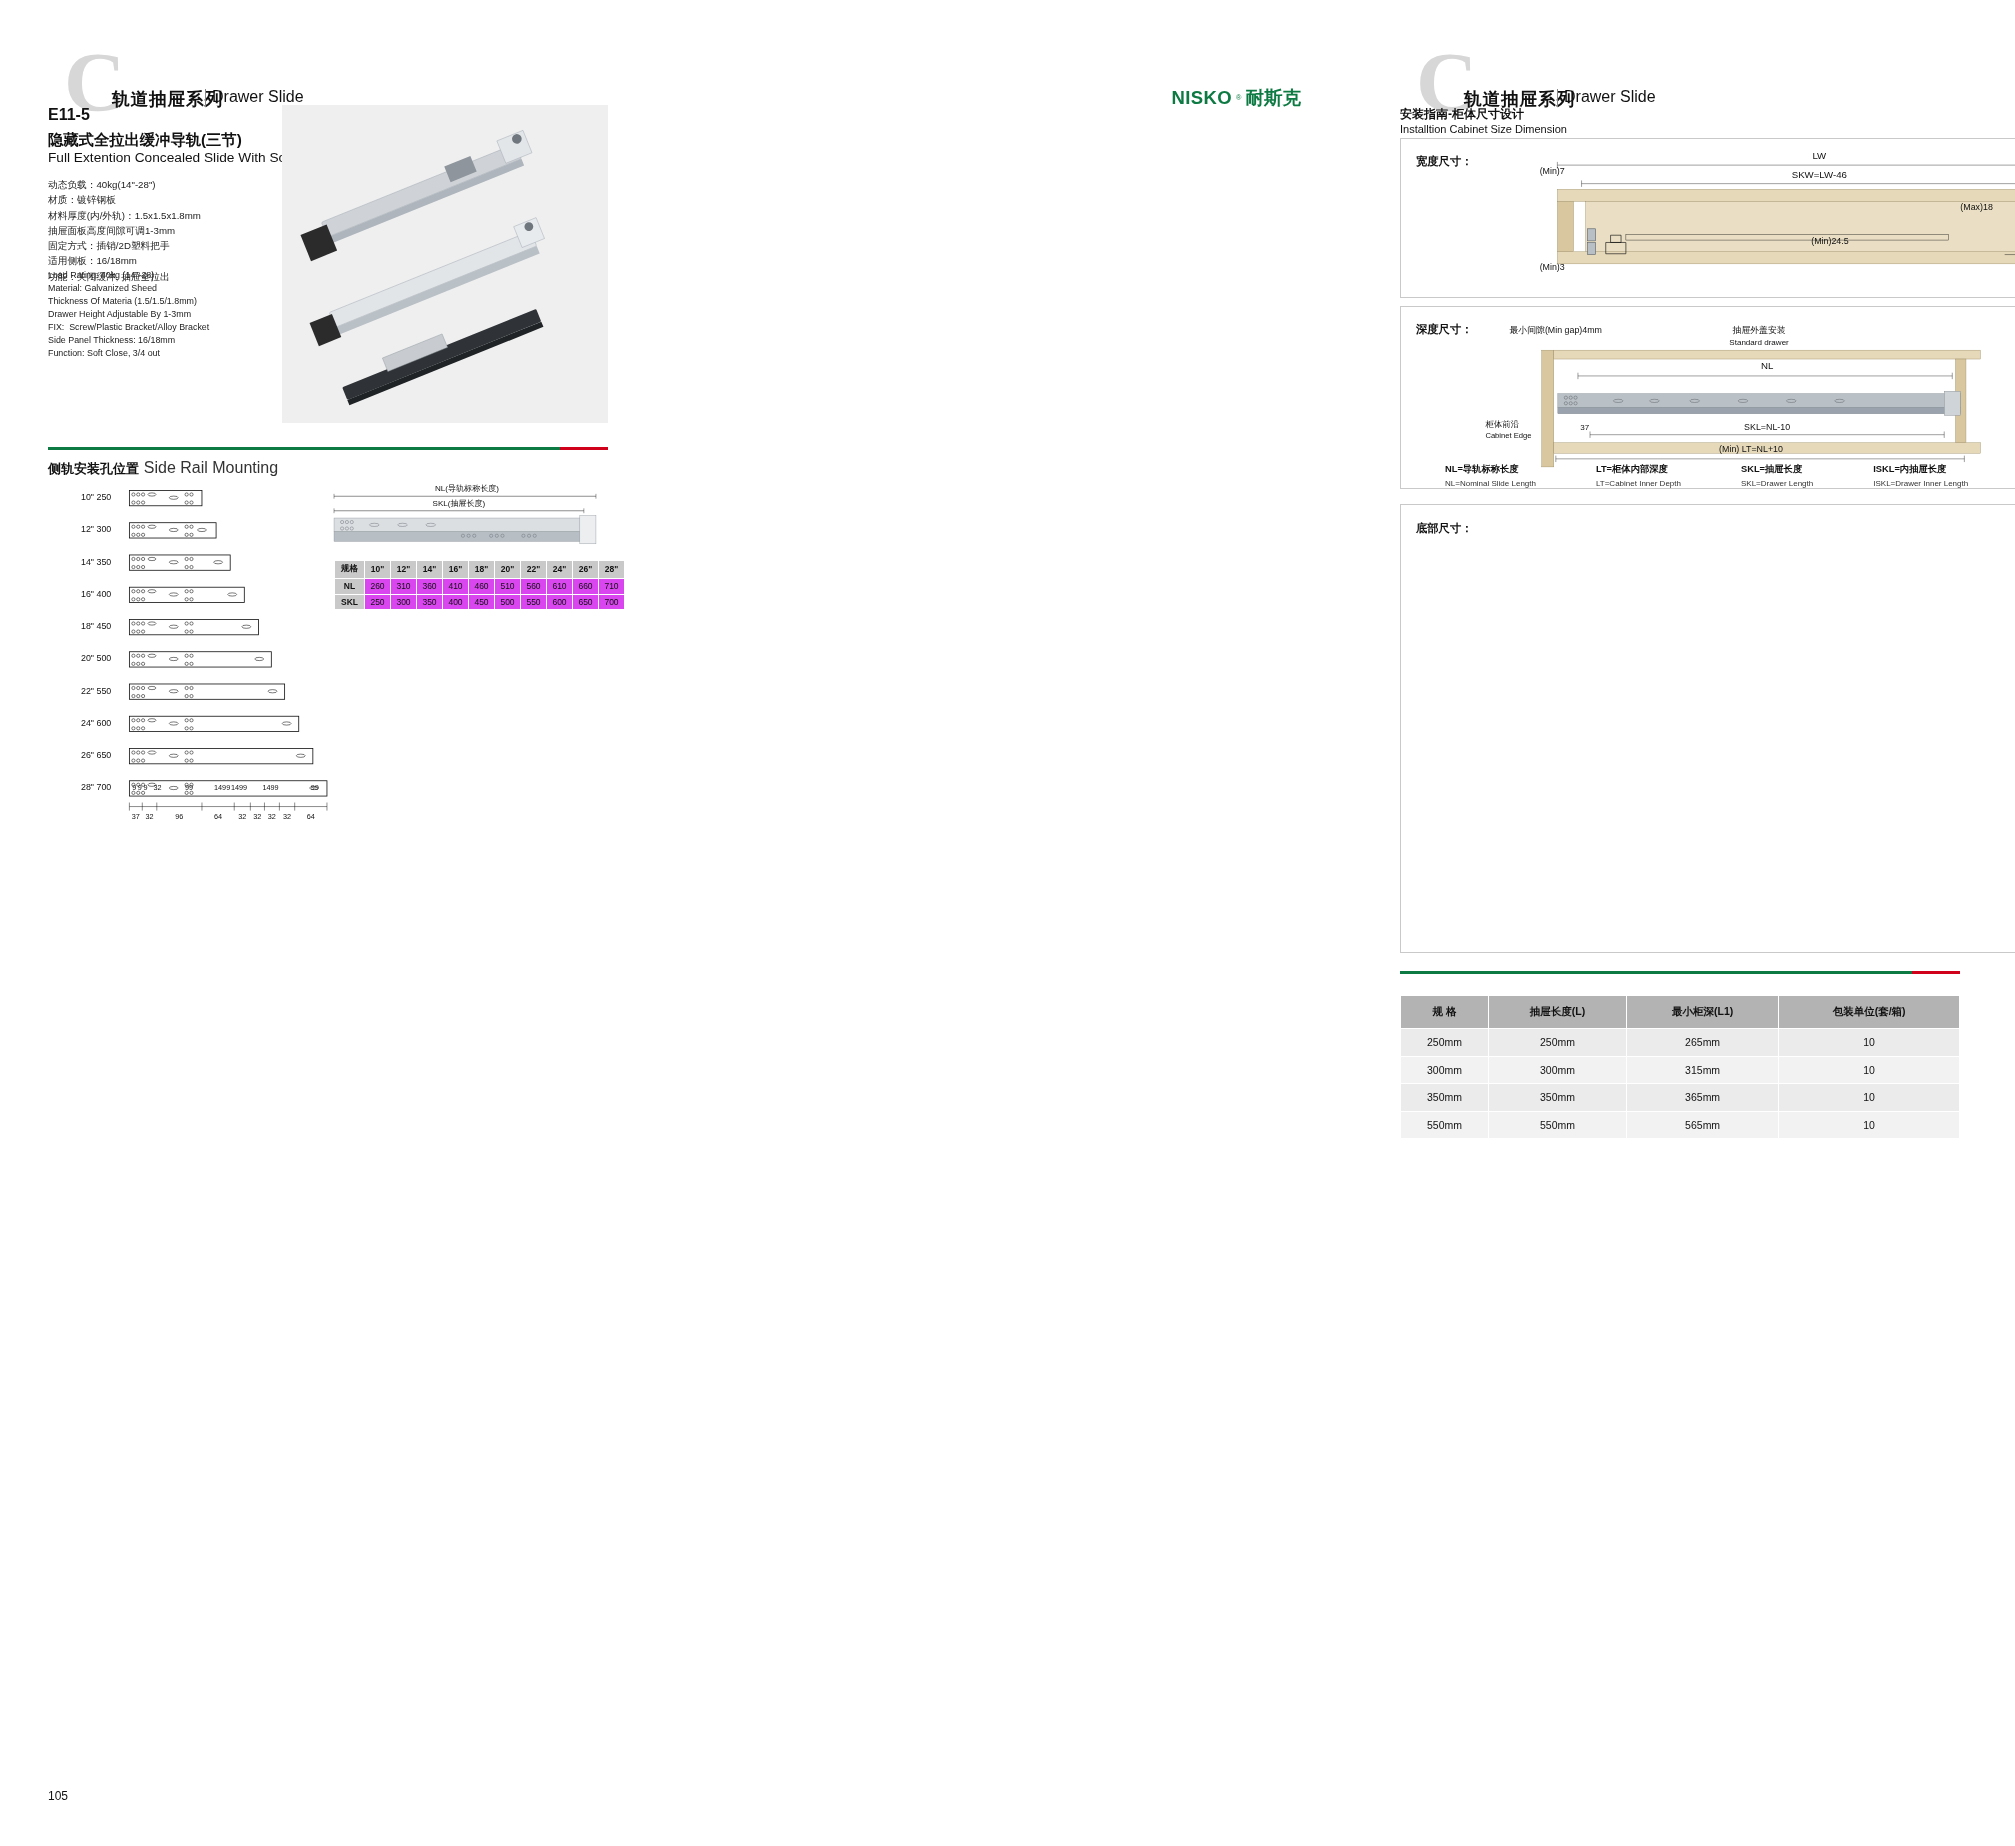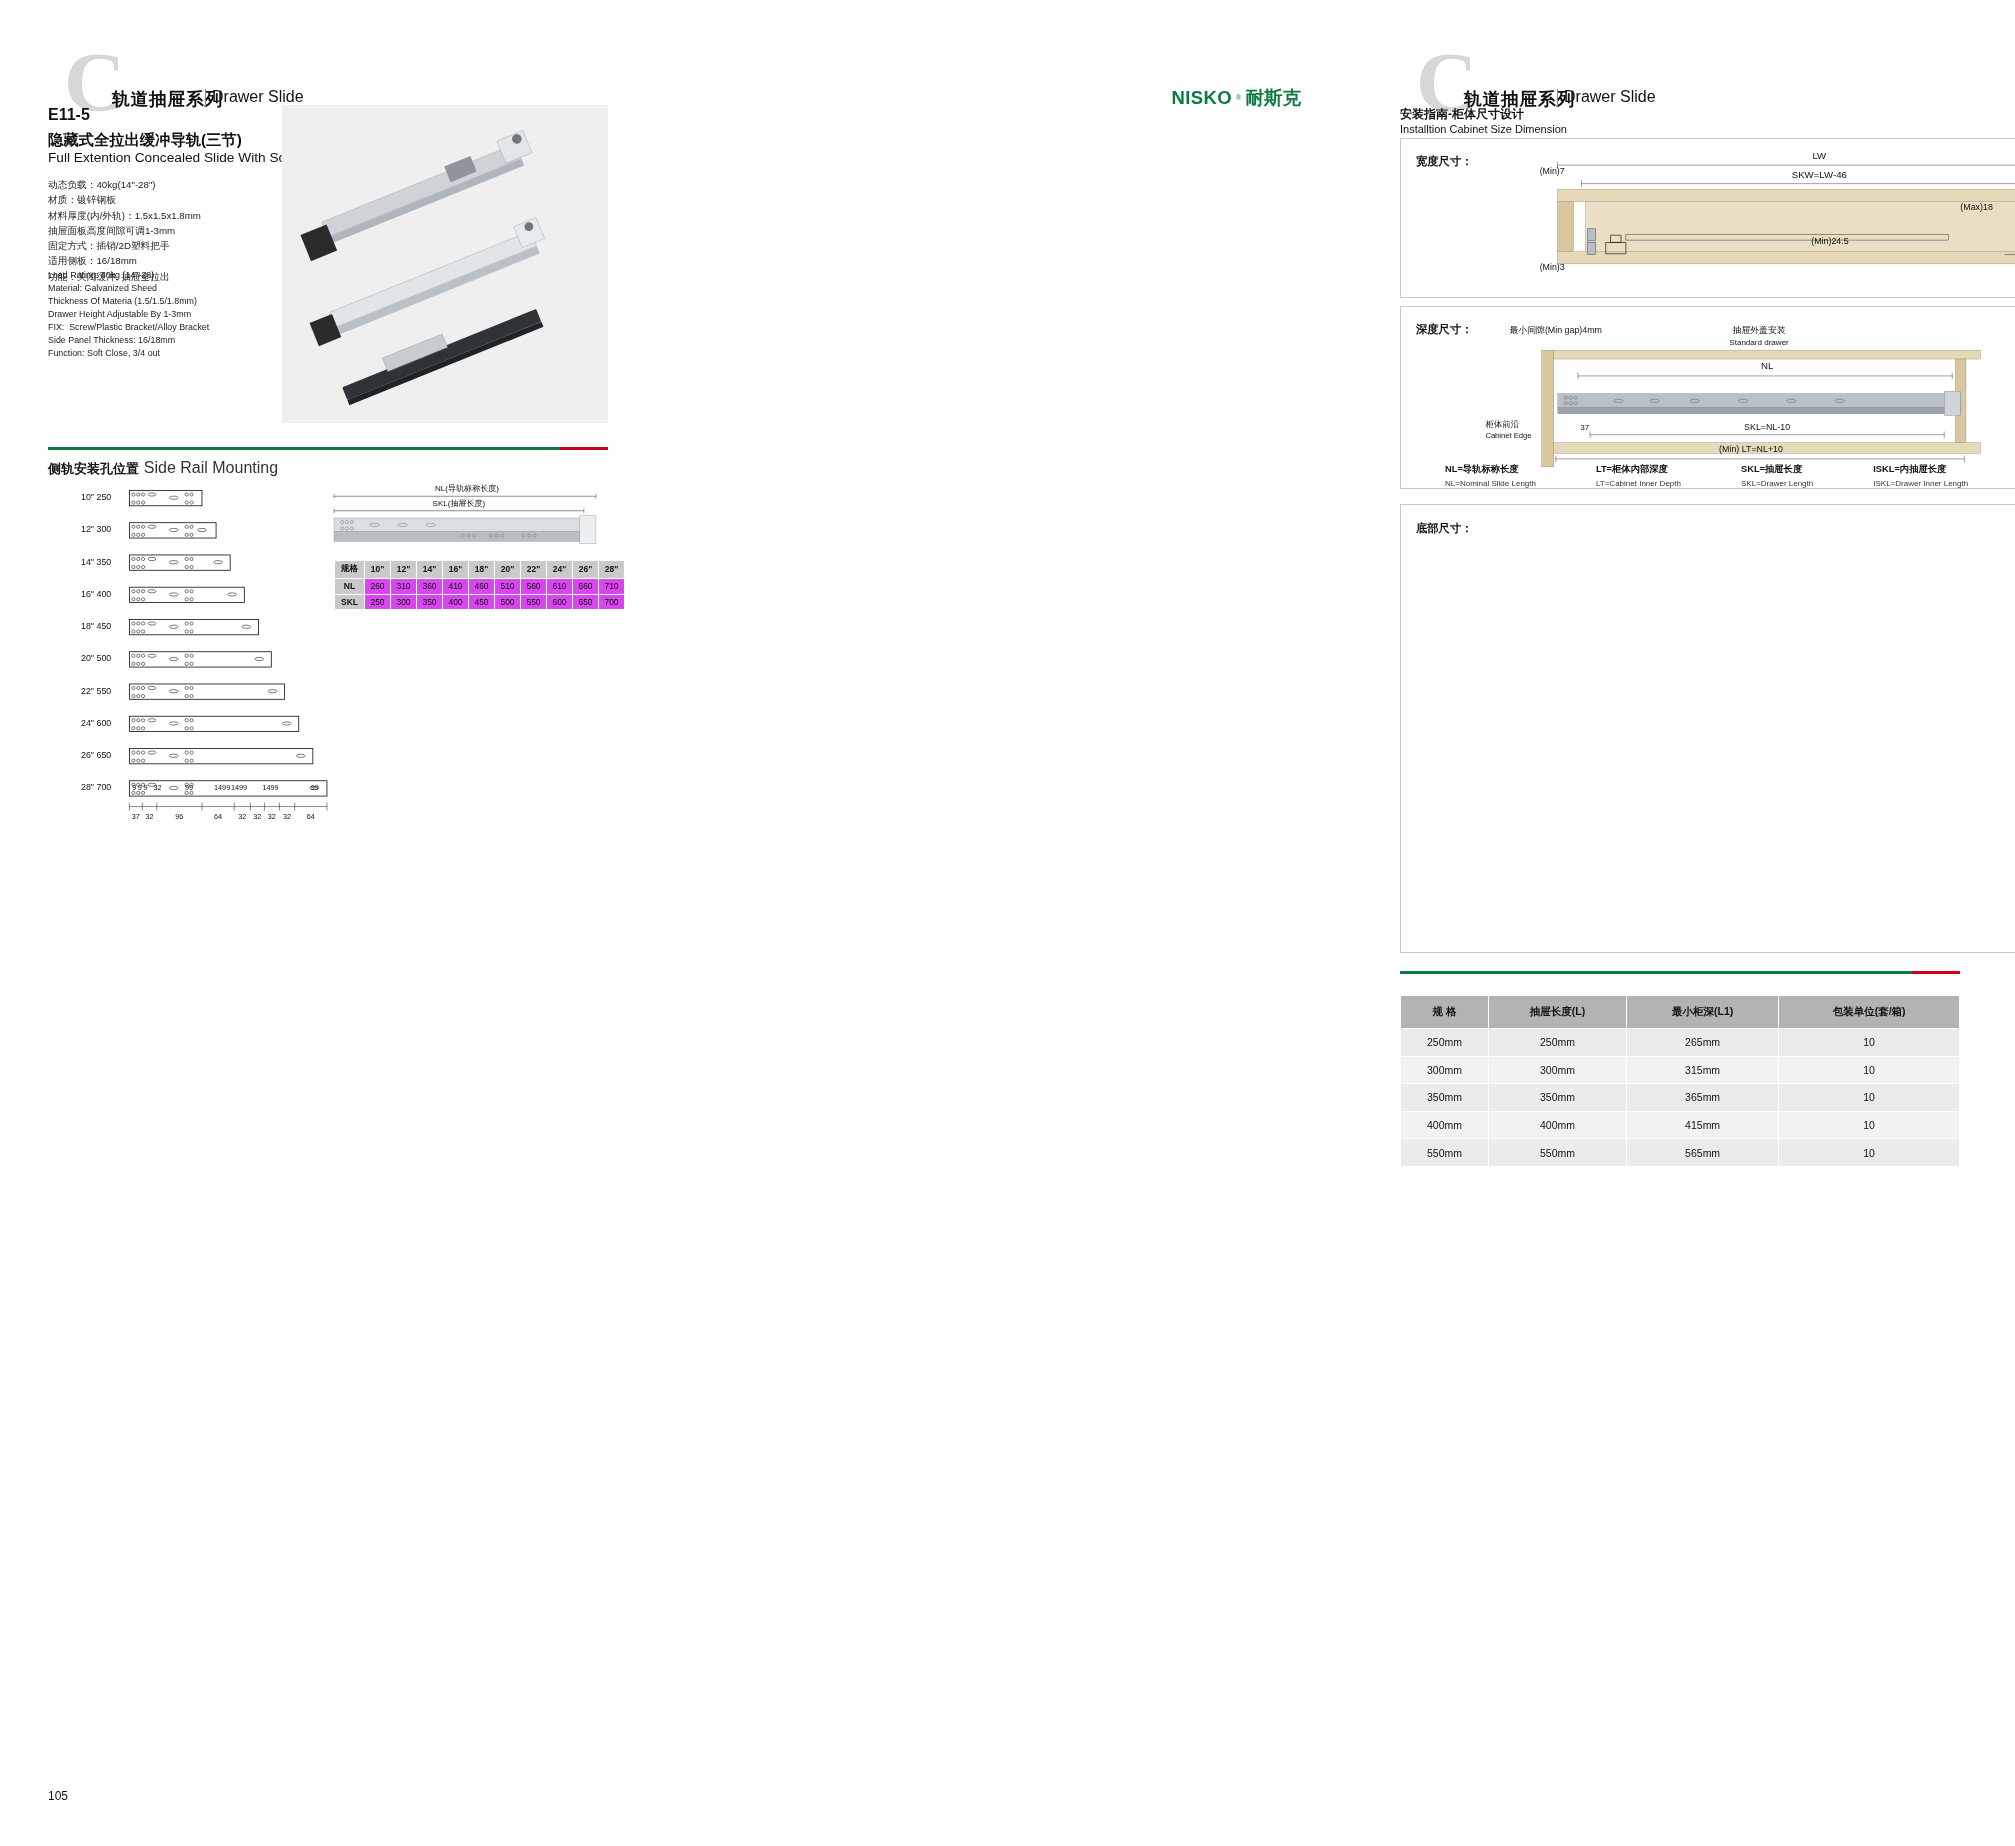--- a/index.html
+++ b/index.html
@@ -512,26 +512,20 @@
       <td>315mm</td>
       <td>10</td>
     </tr>
     <tr>
       <td>350mm</td>
       <td>350mm</td>
       <td>365mm</td>
       <td>10</td>
     </tr>
     <tr>
-      <td>400mm</td>
-      <td>400mm</td>
-      <td>415mm</td>
-      <td>10</td>
-    </tr>
-    <tr>
       <td>550mm</td>
       <td>550mm</td>
       <td>565mm</td>
       <td>10</td>
     </tr>
   </tbody>
     </table>
 
 </div>
 

